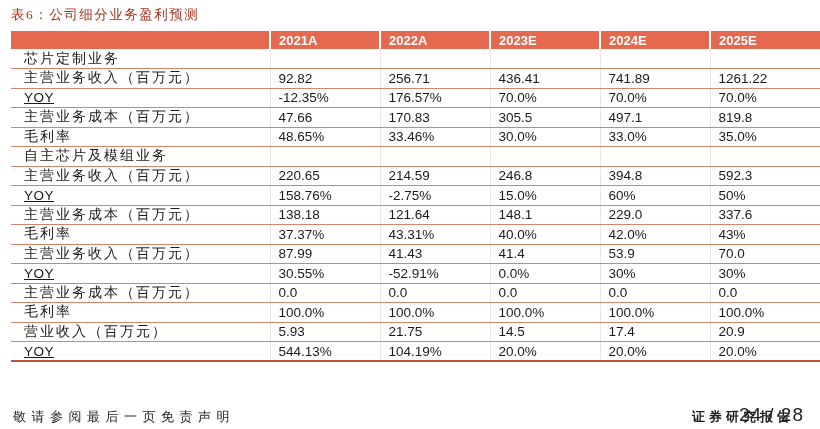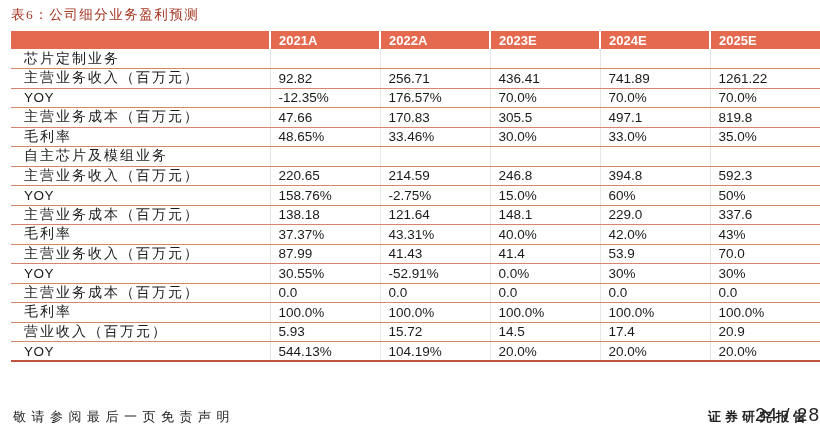--- a/index.html
+++ b/index.html
@@ -41,26 +41,26 @@
     border-bottom:1px solid var(--line);
     font-size:13.5px;white-space:nowrap;overflow:hidden;
   }
   tbody td.lbl{
     padding-left:13px;
     font-family:"Liberation Serif","DejaVu Serif",serif;
     font-size:14px;letter-spacing:2px;
   }
   tbody tr.latin-label td.lbl{
     font-family:"Liberation Sans","DejaVu Sans",sans-serif;
-    letter-spacing:0.5px;font-size:13.5px;
+    letter-spacing:0.5px;font-size:13.5px;text-decoration:underline;
   }
   tbody td.val{border-left:1px solid var(--vline);}
   tbody tr:last-child td{border-bottom:2px solid var(--line_strong);}
   .page-footer{
-    position:absolute;left:0;right:0;bottom:3px;height:18px;
+    position:absolute;left:0;right:16px;bottom:3px;height:18px;
     font-size:12.5px;color:#222222;
   }
   .footer-left{
     position:absolute;left:13px;bottom:0;
     font-family:"Liberation Serif","DejaVu Serif",serif;
     font-size:13px;letter-spacing:5.5px;
   }
   .footer-center{
     position:absolute;left:0;right:0;bottom:0;text-align:right;
     font-size:19px;letter-spacing:1px;
@@ -204,21 +204,21 @@
       <td class="lbl">毛利率</td>
       <td class="val">100.0%</td>
       <td class="val">100.0%</td>
       <td class="val">100.0%</td>
       <td class="val">100.0%</td>
       <td class="val">100.0%</td>
     </tr>
     <tr>
       <td class="lbl">营业收入（百万元）</td>
       <td class="val">5.93</td>
-      <td class="val">15.72</td>
+      <td class="val">21.75</td>
       <td class="val">14.5</td>
       <td class="val">17.4</td>
       <td class="val">20.9</td>
     </tr>
     <tr class="latin-label">
       <td class="lbl">YOY</td>
       <td class="val">544.13%</td>
       <td class="val">104.19%</td>
       <td class="val">20.0%</td>
       <td class="val">20.0%</td>

